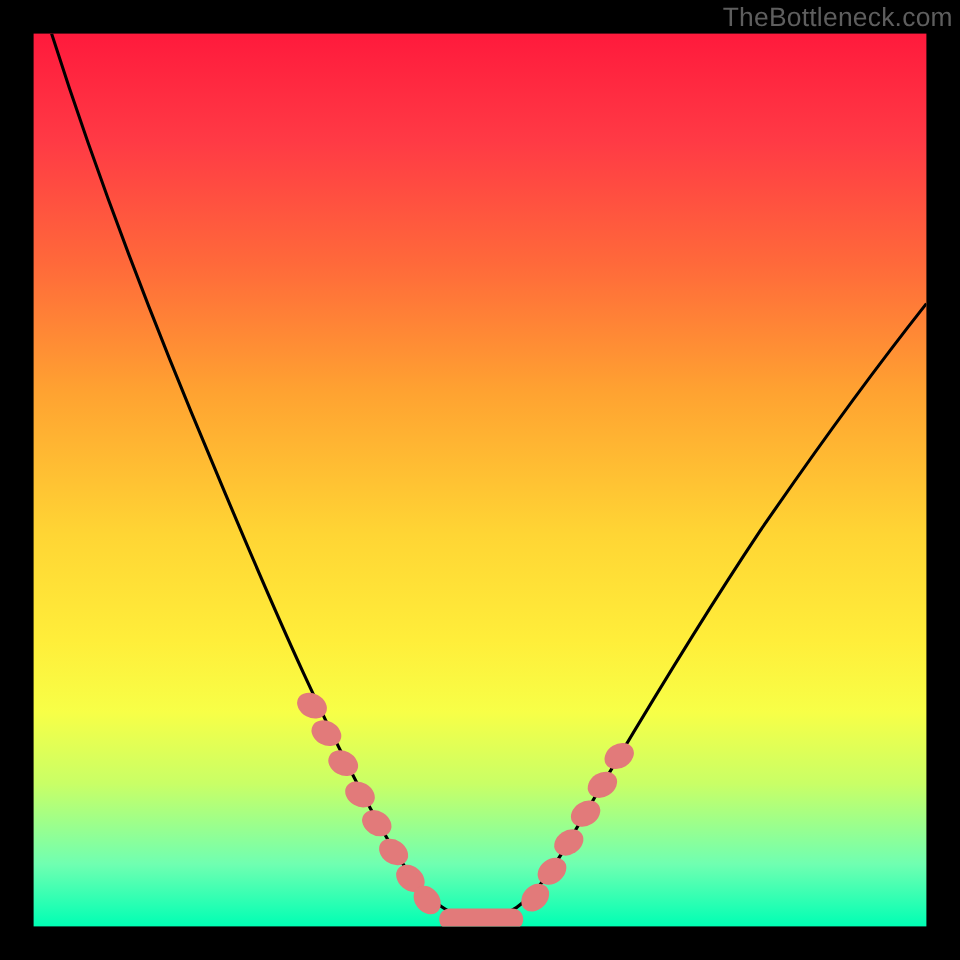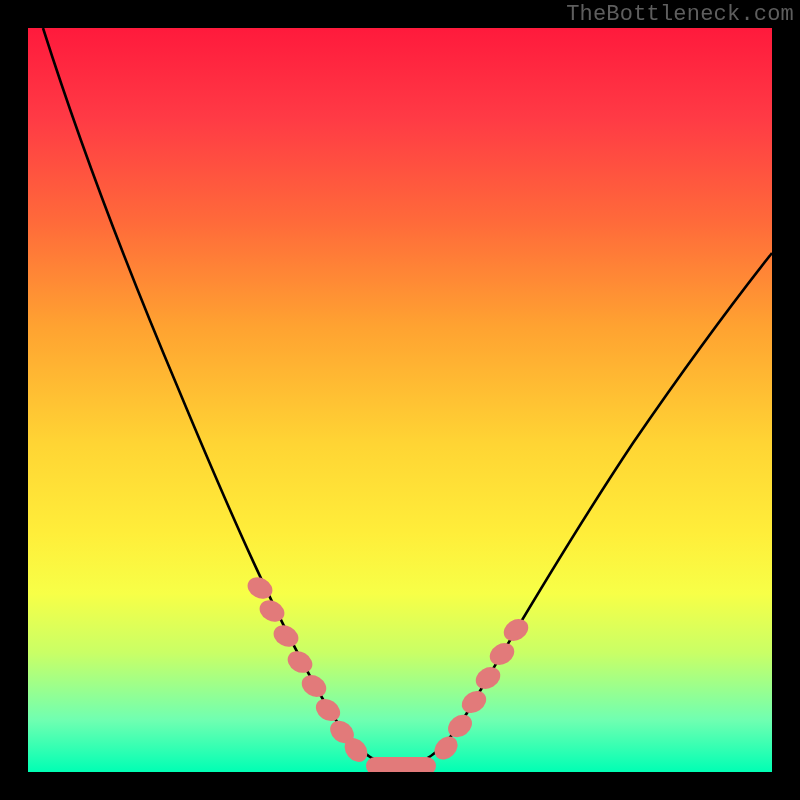--- a/index.html
+++ b/index.html
@@ -33,21 +33,21 @@
       #ffee3a 68%,
       #f7ff47 76%,
       #c9ff66 84%,
       #70ffb1 93%,
       #00ffb4 100%);
   }
   .watermark {
     position: absolute;
     top: 2px;
     right: 6px;
-    font-family: Liberation Mono, monospace;
+    font-family: Liberation Sans, sans-serif;
     font-size: 22px;
     color: #5e5e5e;
     font-weight: 500;
     letter-spacing: 0.2px;
   }
   svg.curve {
     position: absolute;
     left: 0;
     top: 0;
     width: 744px;

